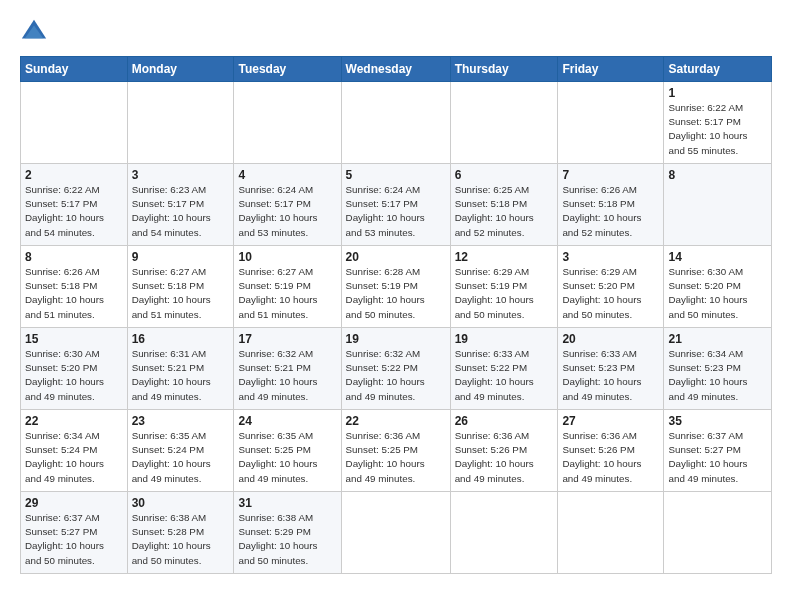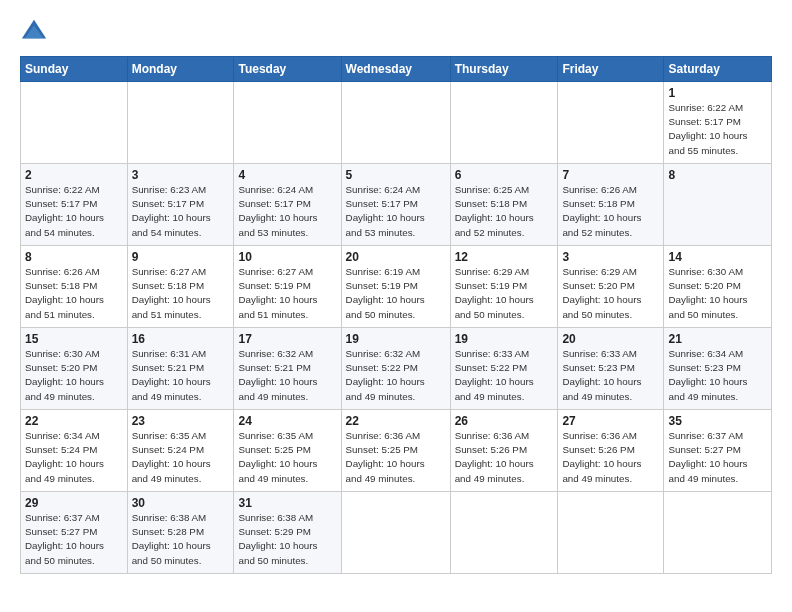--- a/index.html
+++ b/index.html
@@ -216,21 +216,21 @@
           </td>
           <td>
             <span class="day-num">10</span>
             <div class="day-info" style="white-space: pre-line;">Sunrise: 6:27 AM
 Sunset: 5:19 PM
 Daylight: 10 hours
 and 51 minutes.</div>
           </td>
           <td>
             <span class="day-num">20</span>
-            <div class="day-info" style="white-space: pre-line;">Sunrise: 6:19 AM
+            <div class="day-info" style="white-space: pre-line;">Sunrise: 6:28 AM
 Sunset: 5:19 PM
 Daylight: 10 hours
 and 50 minutes.</div>
           </td>
           <td>
             <span class="day-num">12</span>
             <div class="day-info" style="white-space: pre-line;">Sunrise: 6:29 AM
 Sunset: 5:19 PM
 Daylight: 10 hours
 and 50 minutes.</div>

